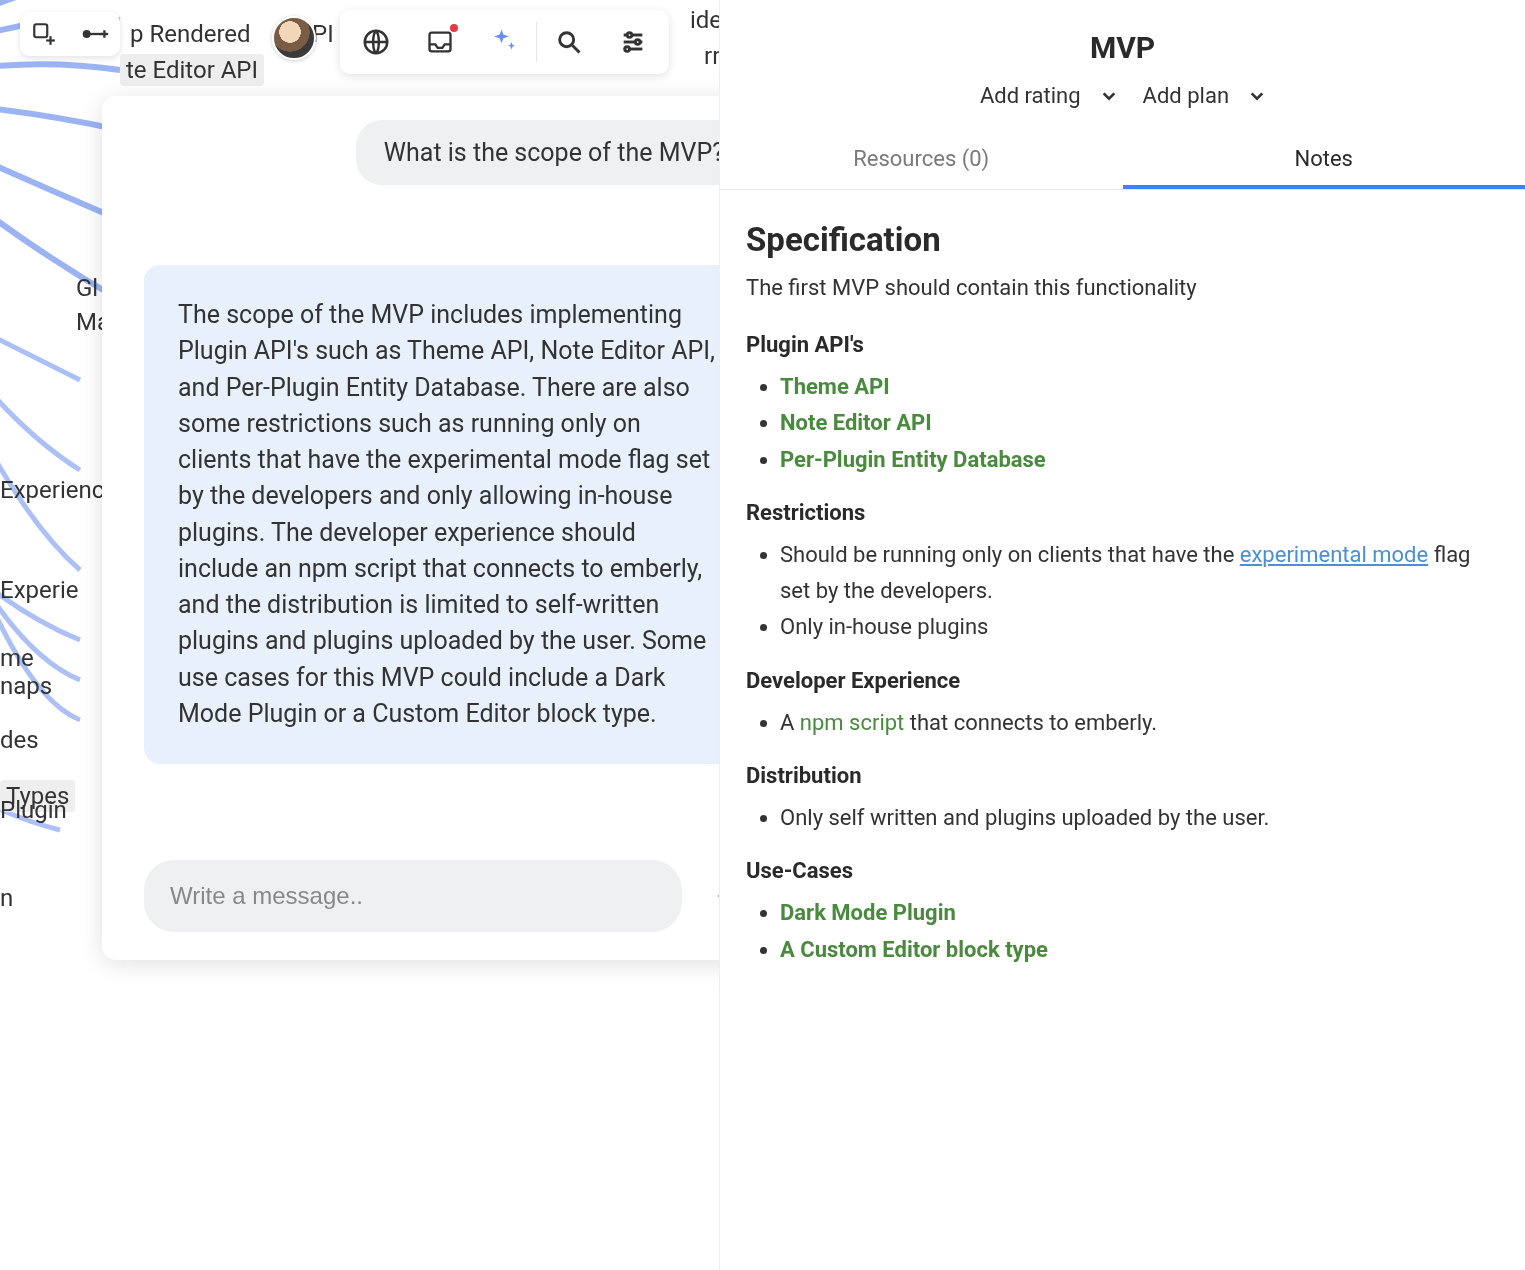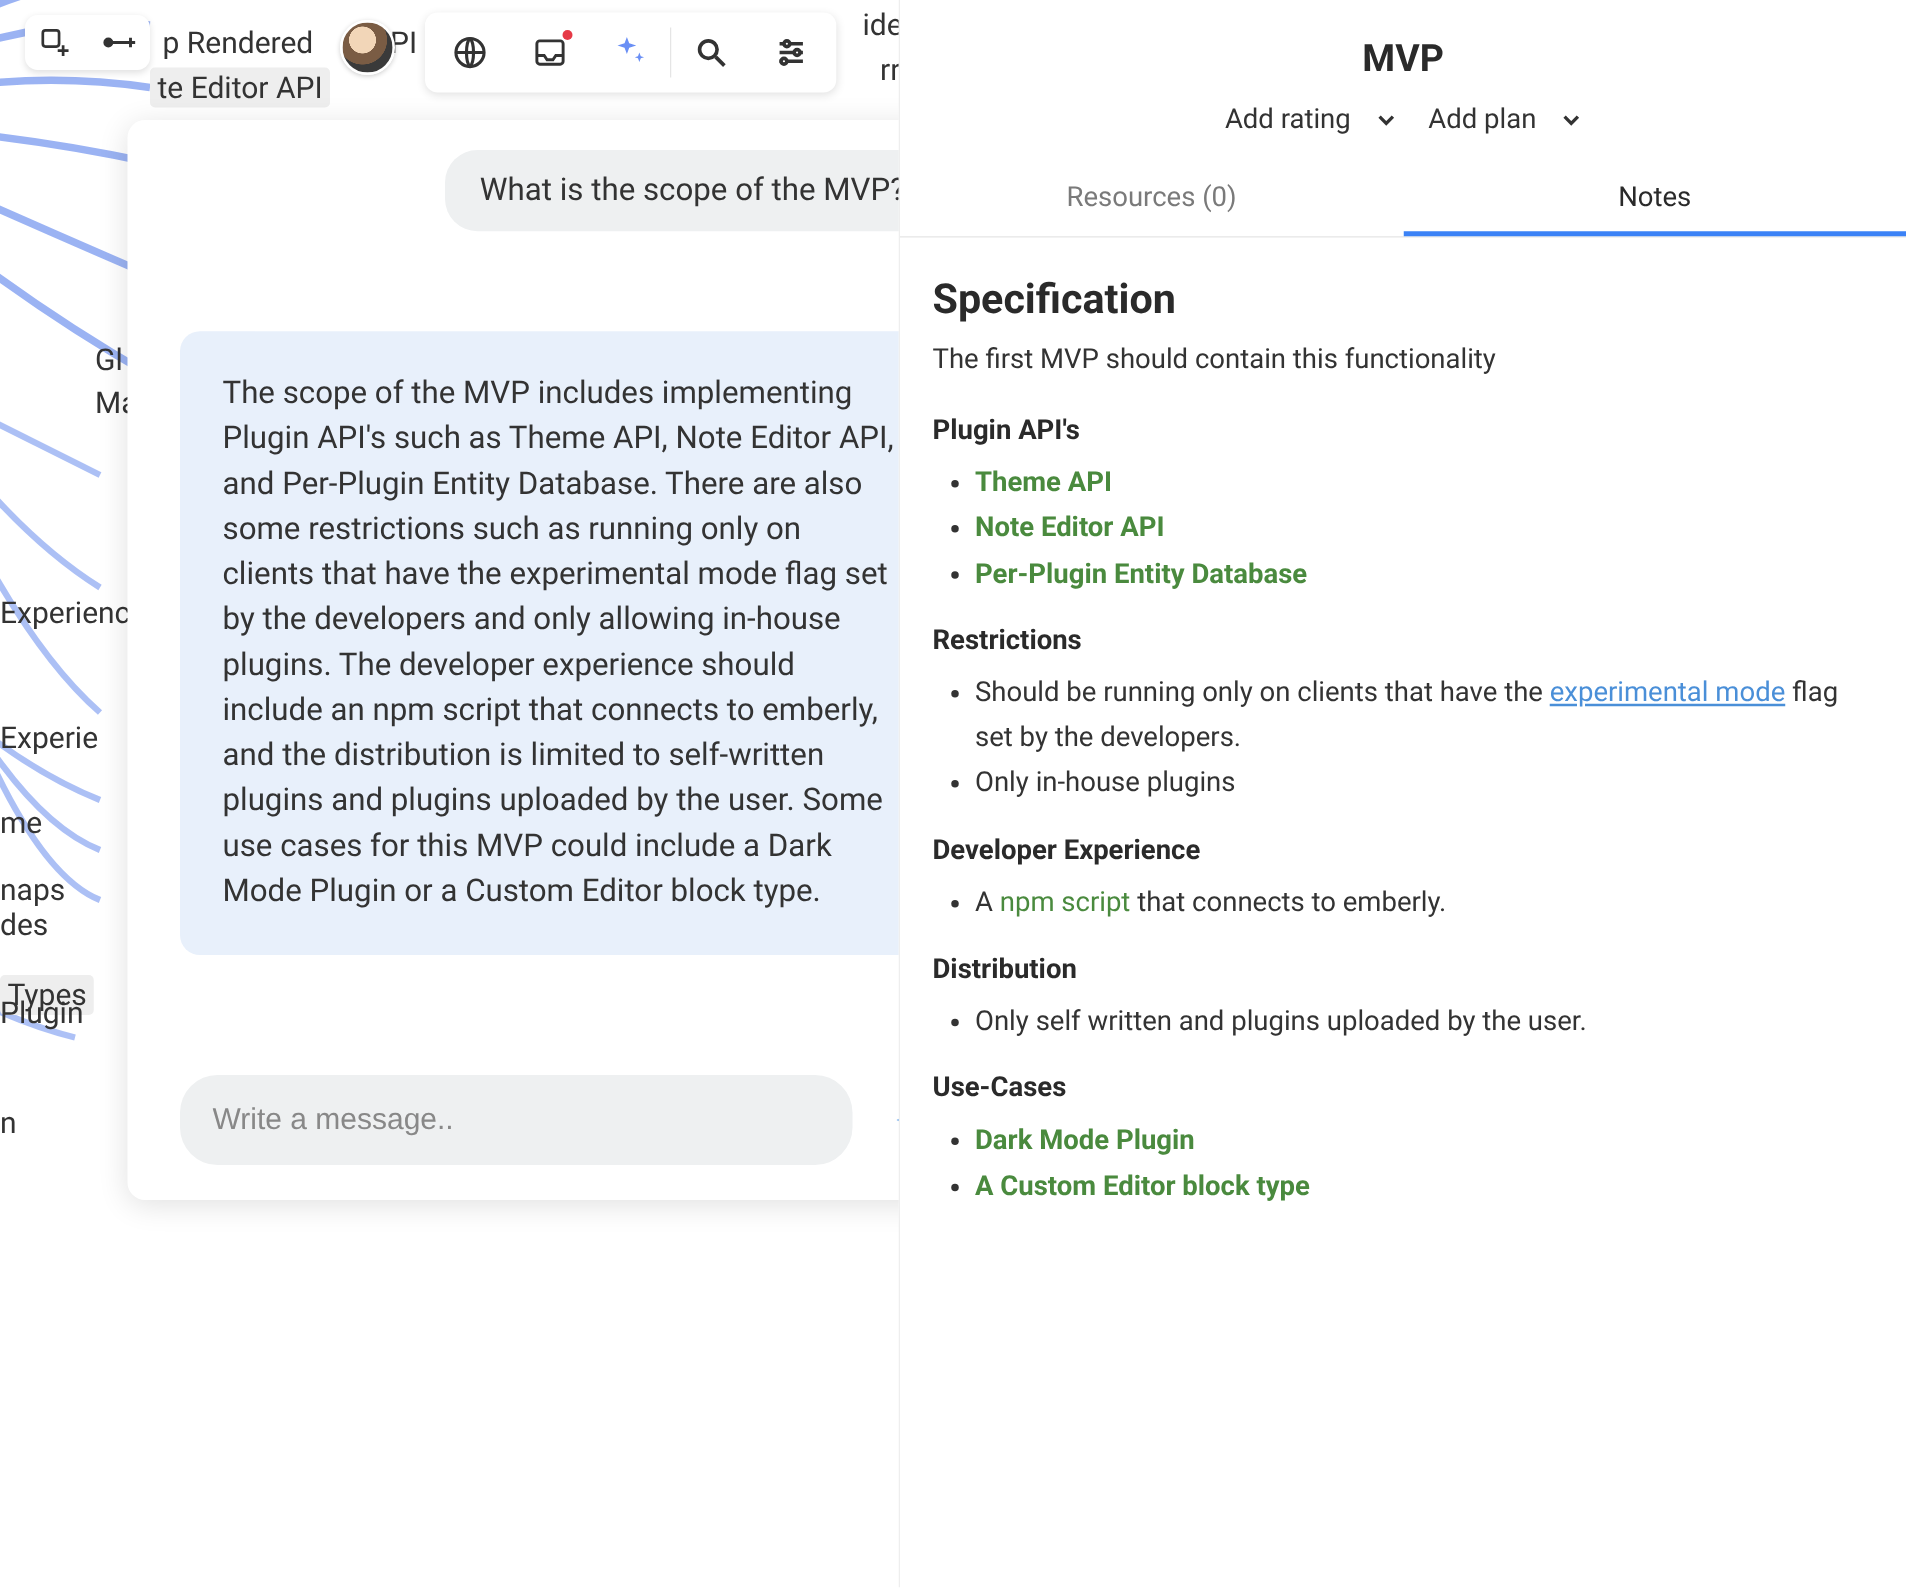--- a/index.html
+++ b/index.html
@@ -269,21 +269,21 @@
   <span class="bg-label" style="left:130px; top:20px;">p Rendered</span>
   <span class="bg-label" style="left:312px; top:20px;">PI</span>
   <span class="bg-label hl" style="left:120px; top:54px;">te Editor API</span>
   <span class="bg-label" style="left:690px; top:6px;">ide</span>
   <span class="bg-label" style="left:704px; top:42px;">rric</span>
   <span class="bg-label" style="left:76px; top:274px;">Gl</span>
   <span class="bg-label" style="left:76px; top:308px;">Ma</span>
   <span class="bg-label" style="left:0px; top:476px;">Experienc</span>
   <span class="bg-label" style="left:0px; top:576px;"> Experie</span>
   <span class="bg-label" style="left:0px; top:644px;">me</span>
-  <span class="bg-label" style="left:0px; top:698px;">naps</span>
+  <span class="bg-label" style="left:0px; top:672px;">naps</span>
   <span class="bg-label" style="left:0px; top:726px;">des</span>
   <span class="bg-label hl" style="left:0px; top:780px;"> Types</span>
   <span class="bg-label" style="left:0px; top:796px;"> Plugin</span>
   <span class="bg-label" style="left:0px; top:884px;">n</span>
 </div>
 
 <div class="tl-toolbar">
   <div class="ico">
     <svg width="26" height="26" viewBox="0 0 24 24" fill="none" stroke="#333" stroke-width="2">
       <rect x="3" y="3" width="12" height="12" rx="2"></rect>

